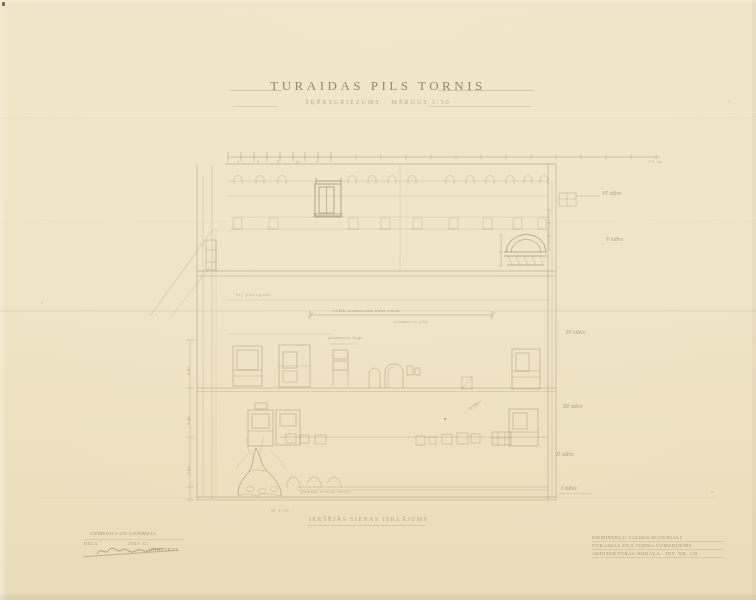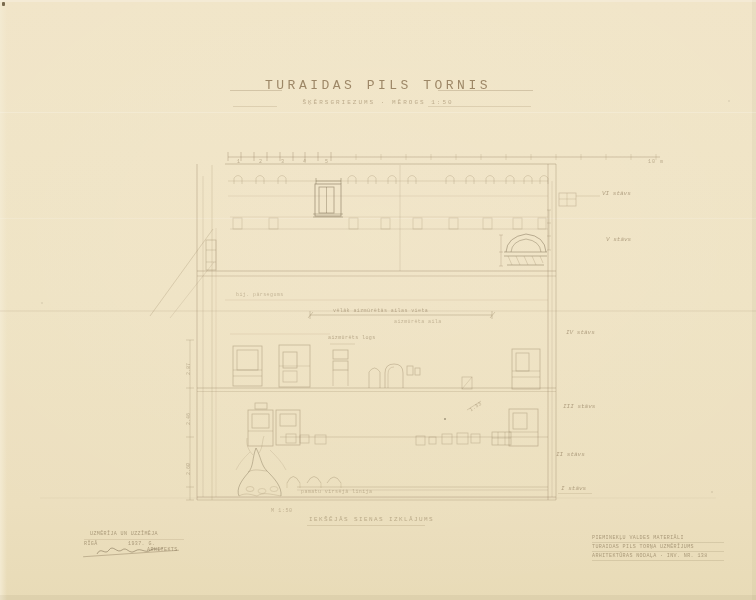--- a/index.html
+++ b/index.html
@@ -5,21 +5,20 @@
   :root{
     --paper:#efe3c4; --paper-edge:#e6d9b4; --pencil:#8f7c5c; --pencil-dark:#6e5e44; --ink:#8a7354;
   }
   html,body{margin:0;padding:0;}
   body{width:756px;height:600px;overflow:hidden;background:var(--paper);
        font-family:"Liberation Serif","DejaVu Serif",serif;}
   .sheet{position:absolute;left:0;top:0;width:756px;height:600px;
     background:
       radial-gradient(130% 110% at 50% 38%, rgba(255,255,255,0.06), rgba(0,0,0,0) 62%),
       linear-gradient(180deg,#f1e5c8 0%,#efe3c4 50%,#ecdfbe 84%,#e8dbb7 100%);
-    font-family: Liberation Mono, monospace;
   }
   .t{position:absolute;white-space:nowrap;}
   .rule{position:absolute;height:1px;background:rgba(150,128,95,.32);}
   .title{left:0;right:0;top:78px;text-align:center;font-size:13px;letter-spacing:3.5px;
          color:rgba(138,114,80,.82);}
   .subtitle{left:0;right:0;top:99px;text-align:center;font-size:6px;letter-spacing:2px;
          color:rgba(138,114,80,.5);}
   .caption{left:309px;top:516px;font-size:6px;letter-spacing:1.4px;color:rgba(132,110,78,.48);}
   .scalenote{left:271px;top:508px;font-size:5px;letter-spacing:.6px;color:rgba(132,110,78,.42);}
   .floor{font-style:italic;font-size:6px;color:rgba(128,106,74,.55);}

